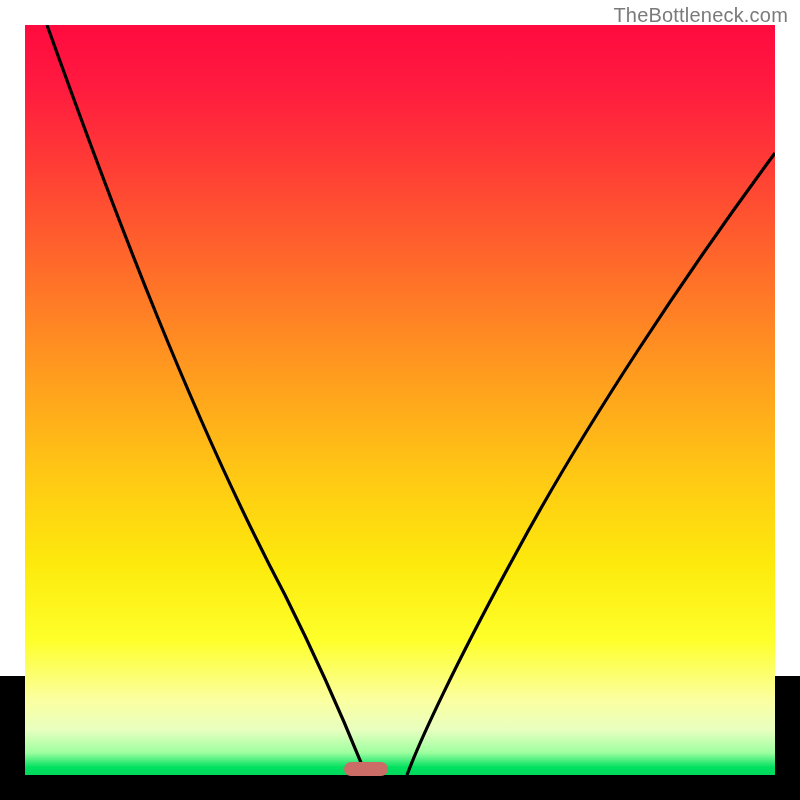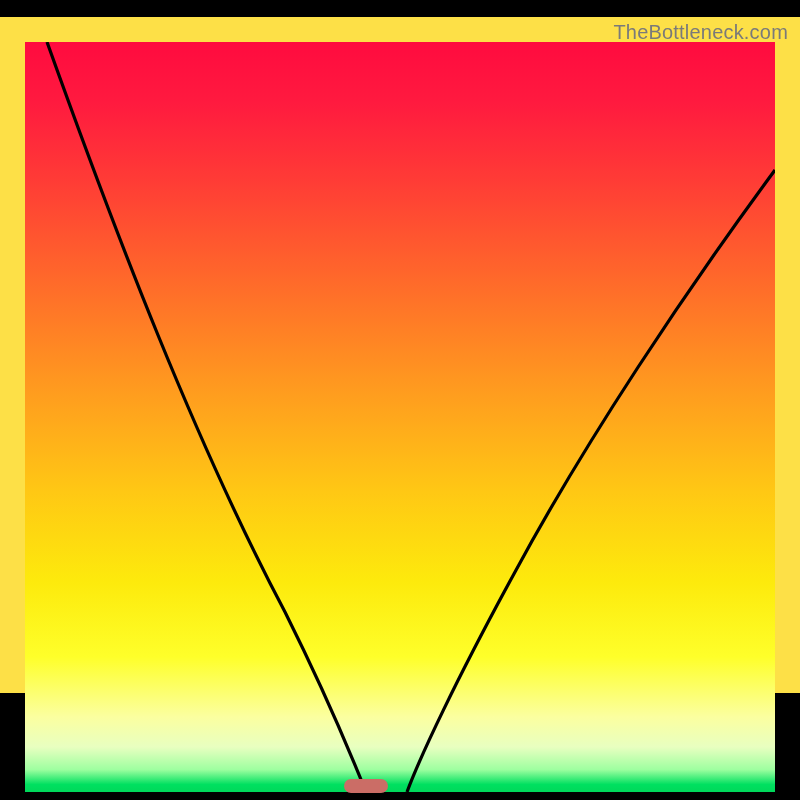--- a/index.html
+++ b/index.html
@@ -10,22 +10,21 @@
     background: #000;
     overflow: hidden;
     font-family: Arial, Helvetica, sans-serif;
   }
   .frame {
     position: absolute;
     left: 0;
     top: 0;
     width: 800px;
     height: 676px;
-    background: #fde047;
-    margin-top: 17px;
+    background: #ffffff;
   }
   .plot-area {
     position: absolute;
     left: 25px;
     top: 25px;
     width: 750px;
     height: 750px;
     
     background: linear-gradient(
       to bottom,

